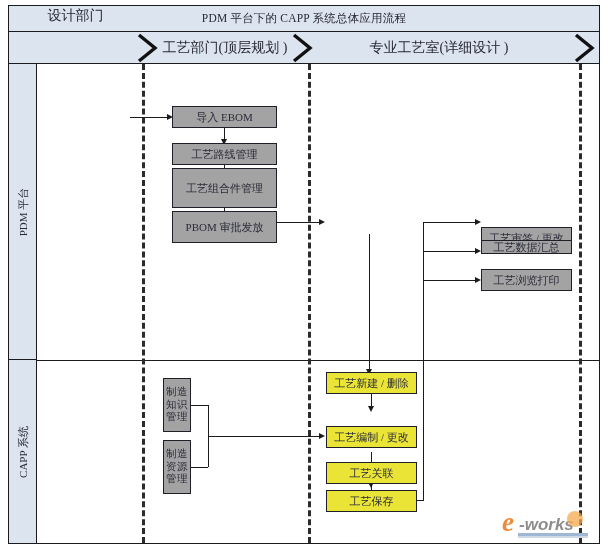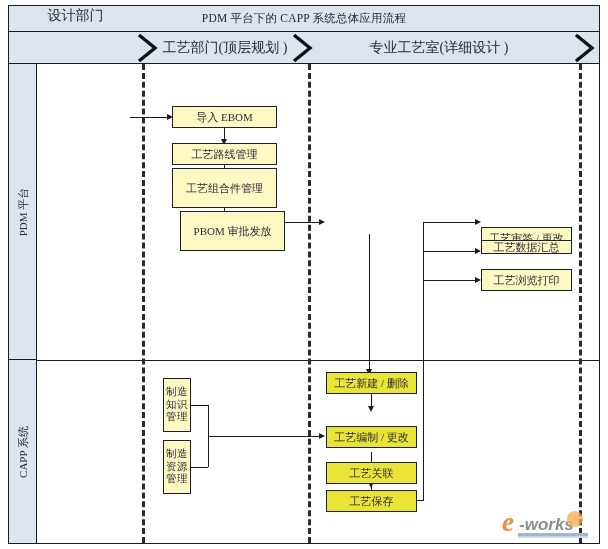--- a/index.html
+++ b/index.html
@@ -61,21 +61,21 @@
     position:absolute;top:64px;height:479px;width:0;
     border-left:3px dashed #2b2b2b;
   }
 
   
   .box{
     position:absolute;box-sizing:border-box;
     border:1px solid #1f1f28;
     display:flex;align-items:center;justify-content:center;
     text-align:center;font-size:11px;color:#2b2b3a;line-height:1.18;
-    background:#fef9c3;
+    background:#a3a3a3;
   }
   .box.white{background:#ffffff;}
   .box.yellow{background:#e9e436;border:1px solid #1f1f28;}
   .box.tall{flex-direction:column;font-size:10.5px;letter-spacing:.5px;}
 
   
   .ln{position:absolute;background:#1b1b1b;}
   .ln.h{height:1px;}
   .ln.v{width:1px;}
   .arr{position:absolute;width:0;height:0;}
@@ -173,21 +173,21 @@
   </div>
 
   <div class="box" style="left:172px;top:143px;width:105px;height:22px;">
     <span>工艺路线管理</span>
   </div>
 
   <div class="box" style="left:172px;top:168px;width:105px;height:40px;">
     <span>工艺组合件管理</span>
   </div>
 
-  <div class="box" style="left:172px;top:211px;width:105px;height:40px;margin-left:8px;">
+  <div class="box" style="left:172px;top:211px;width:105px;height:32px;">
     <span>PBOM 审批发放</span>
   </div>
 
 
   <div class="box" style="left:481px;top:211px;width:91px;height:22px;margin-top:16px;">
     <span>工艺审签 / 更改</span>
   </div>
 
   <div class="box" style="left:481px;top:240px;width:91px;height:14px;">
     <span>工艺数据汇总</span>

